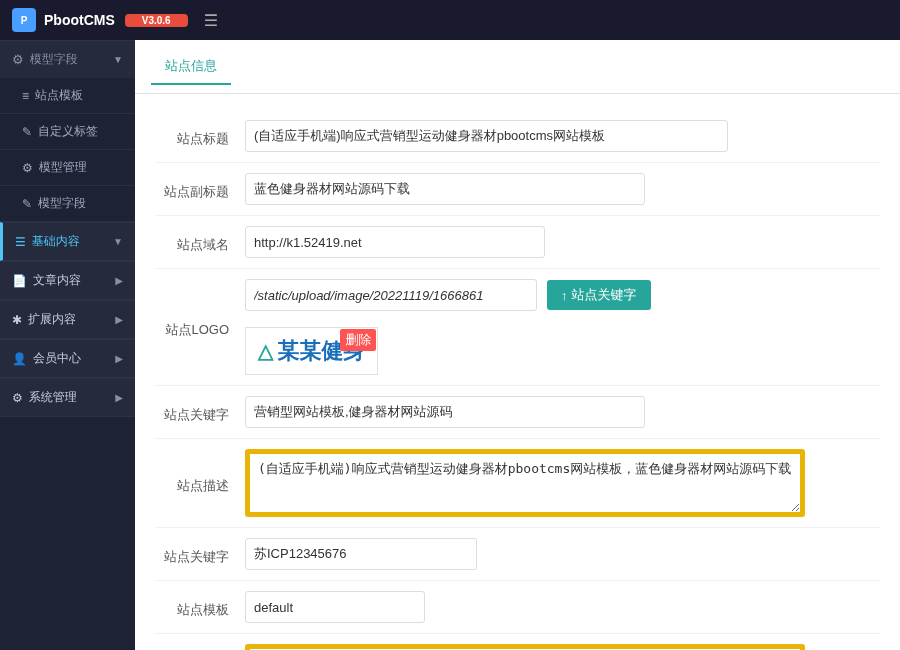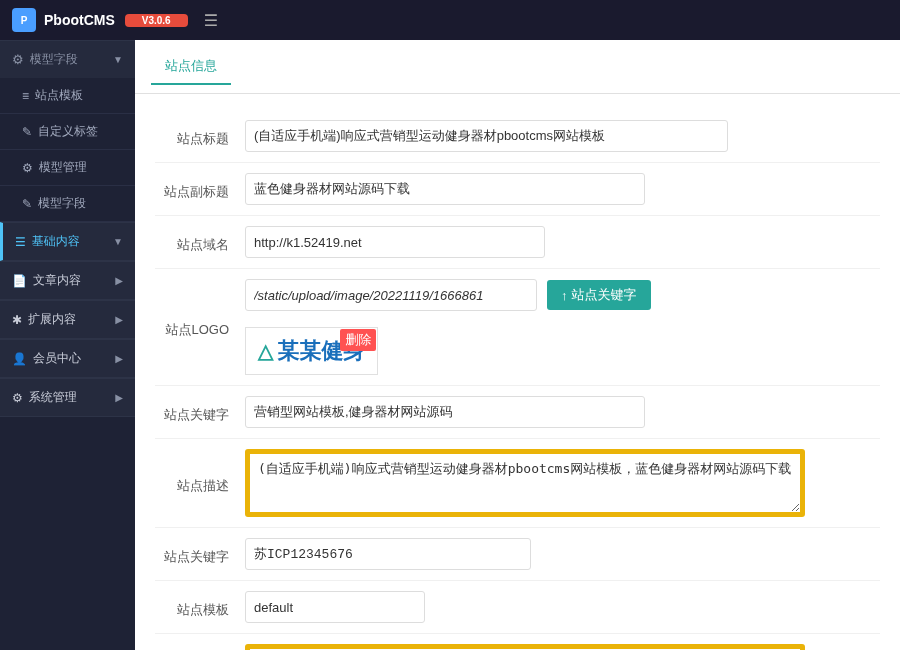--- a/index.html
+++ b/index.html
@@ -400,21 +400,21 @@
       <div class="form-row">
         <div class="form-label">站点描述</div>
         <div class="form-field">
           <textarea class="form-textarea description-textarea" style="width: 560px; height: 68px;">(自适应手机端)响应式营销型运动健身器材pbootcms网站模板，蓝色健身器材网站源码下载</textarea>
         </div>
       </div>
 
       <div class="form-row">
         <div class="form-label">站点关键字</div>
         <div class="form-field">
-          <input type="text" class="form-input filing-input" style="width: 286px; font-family: Liberation Mono, monospace;" value="苏ICP12345676">
+          <input type="text" class="form-input filing-input" style="width: 232px;" value="苏ICP12345676">
         </div>
       </div>
 
       <div class="form-row">
         <div class="form-label">站点模板</div>
         <div class="form-field">
           <input type="text" class="form-input template-input" style="width: 180px;" value="default">
         </div>
       </div>
 

